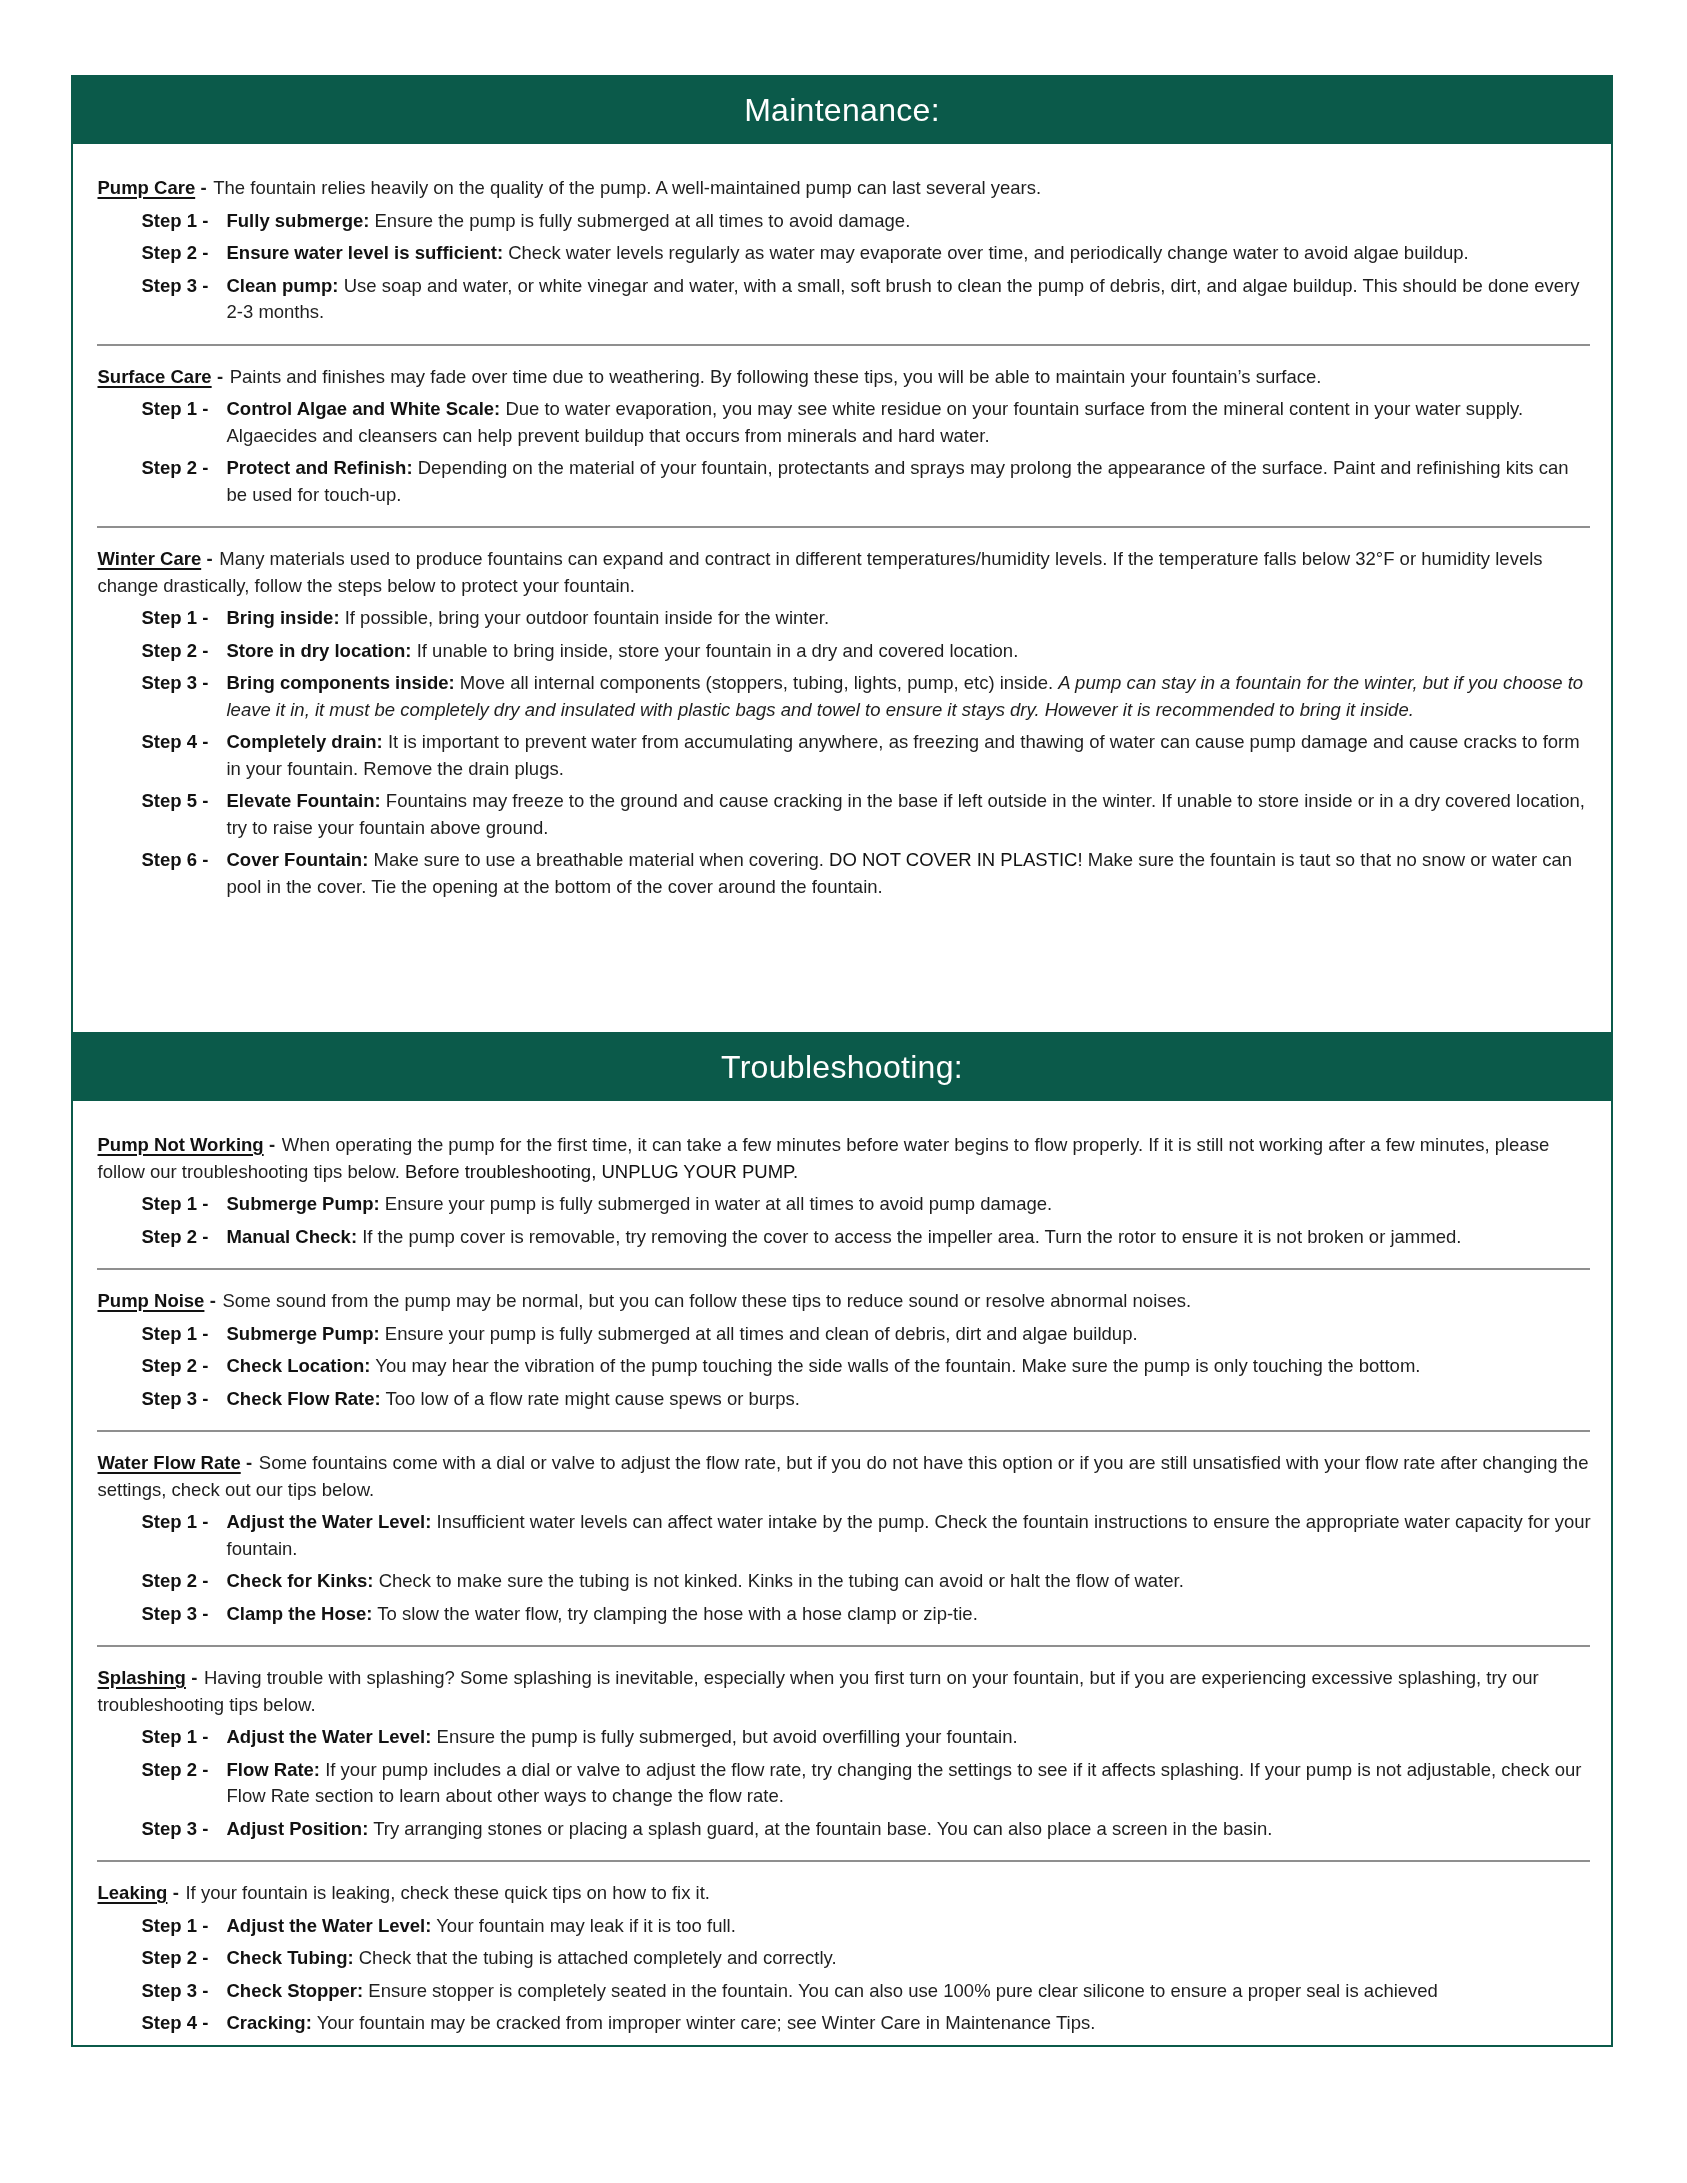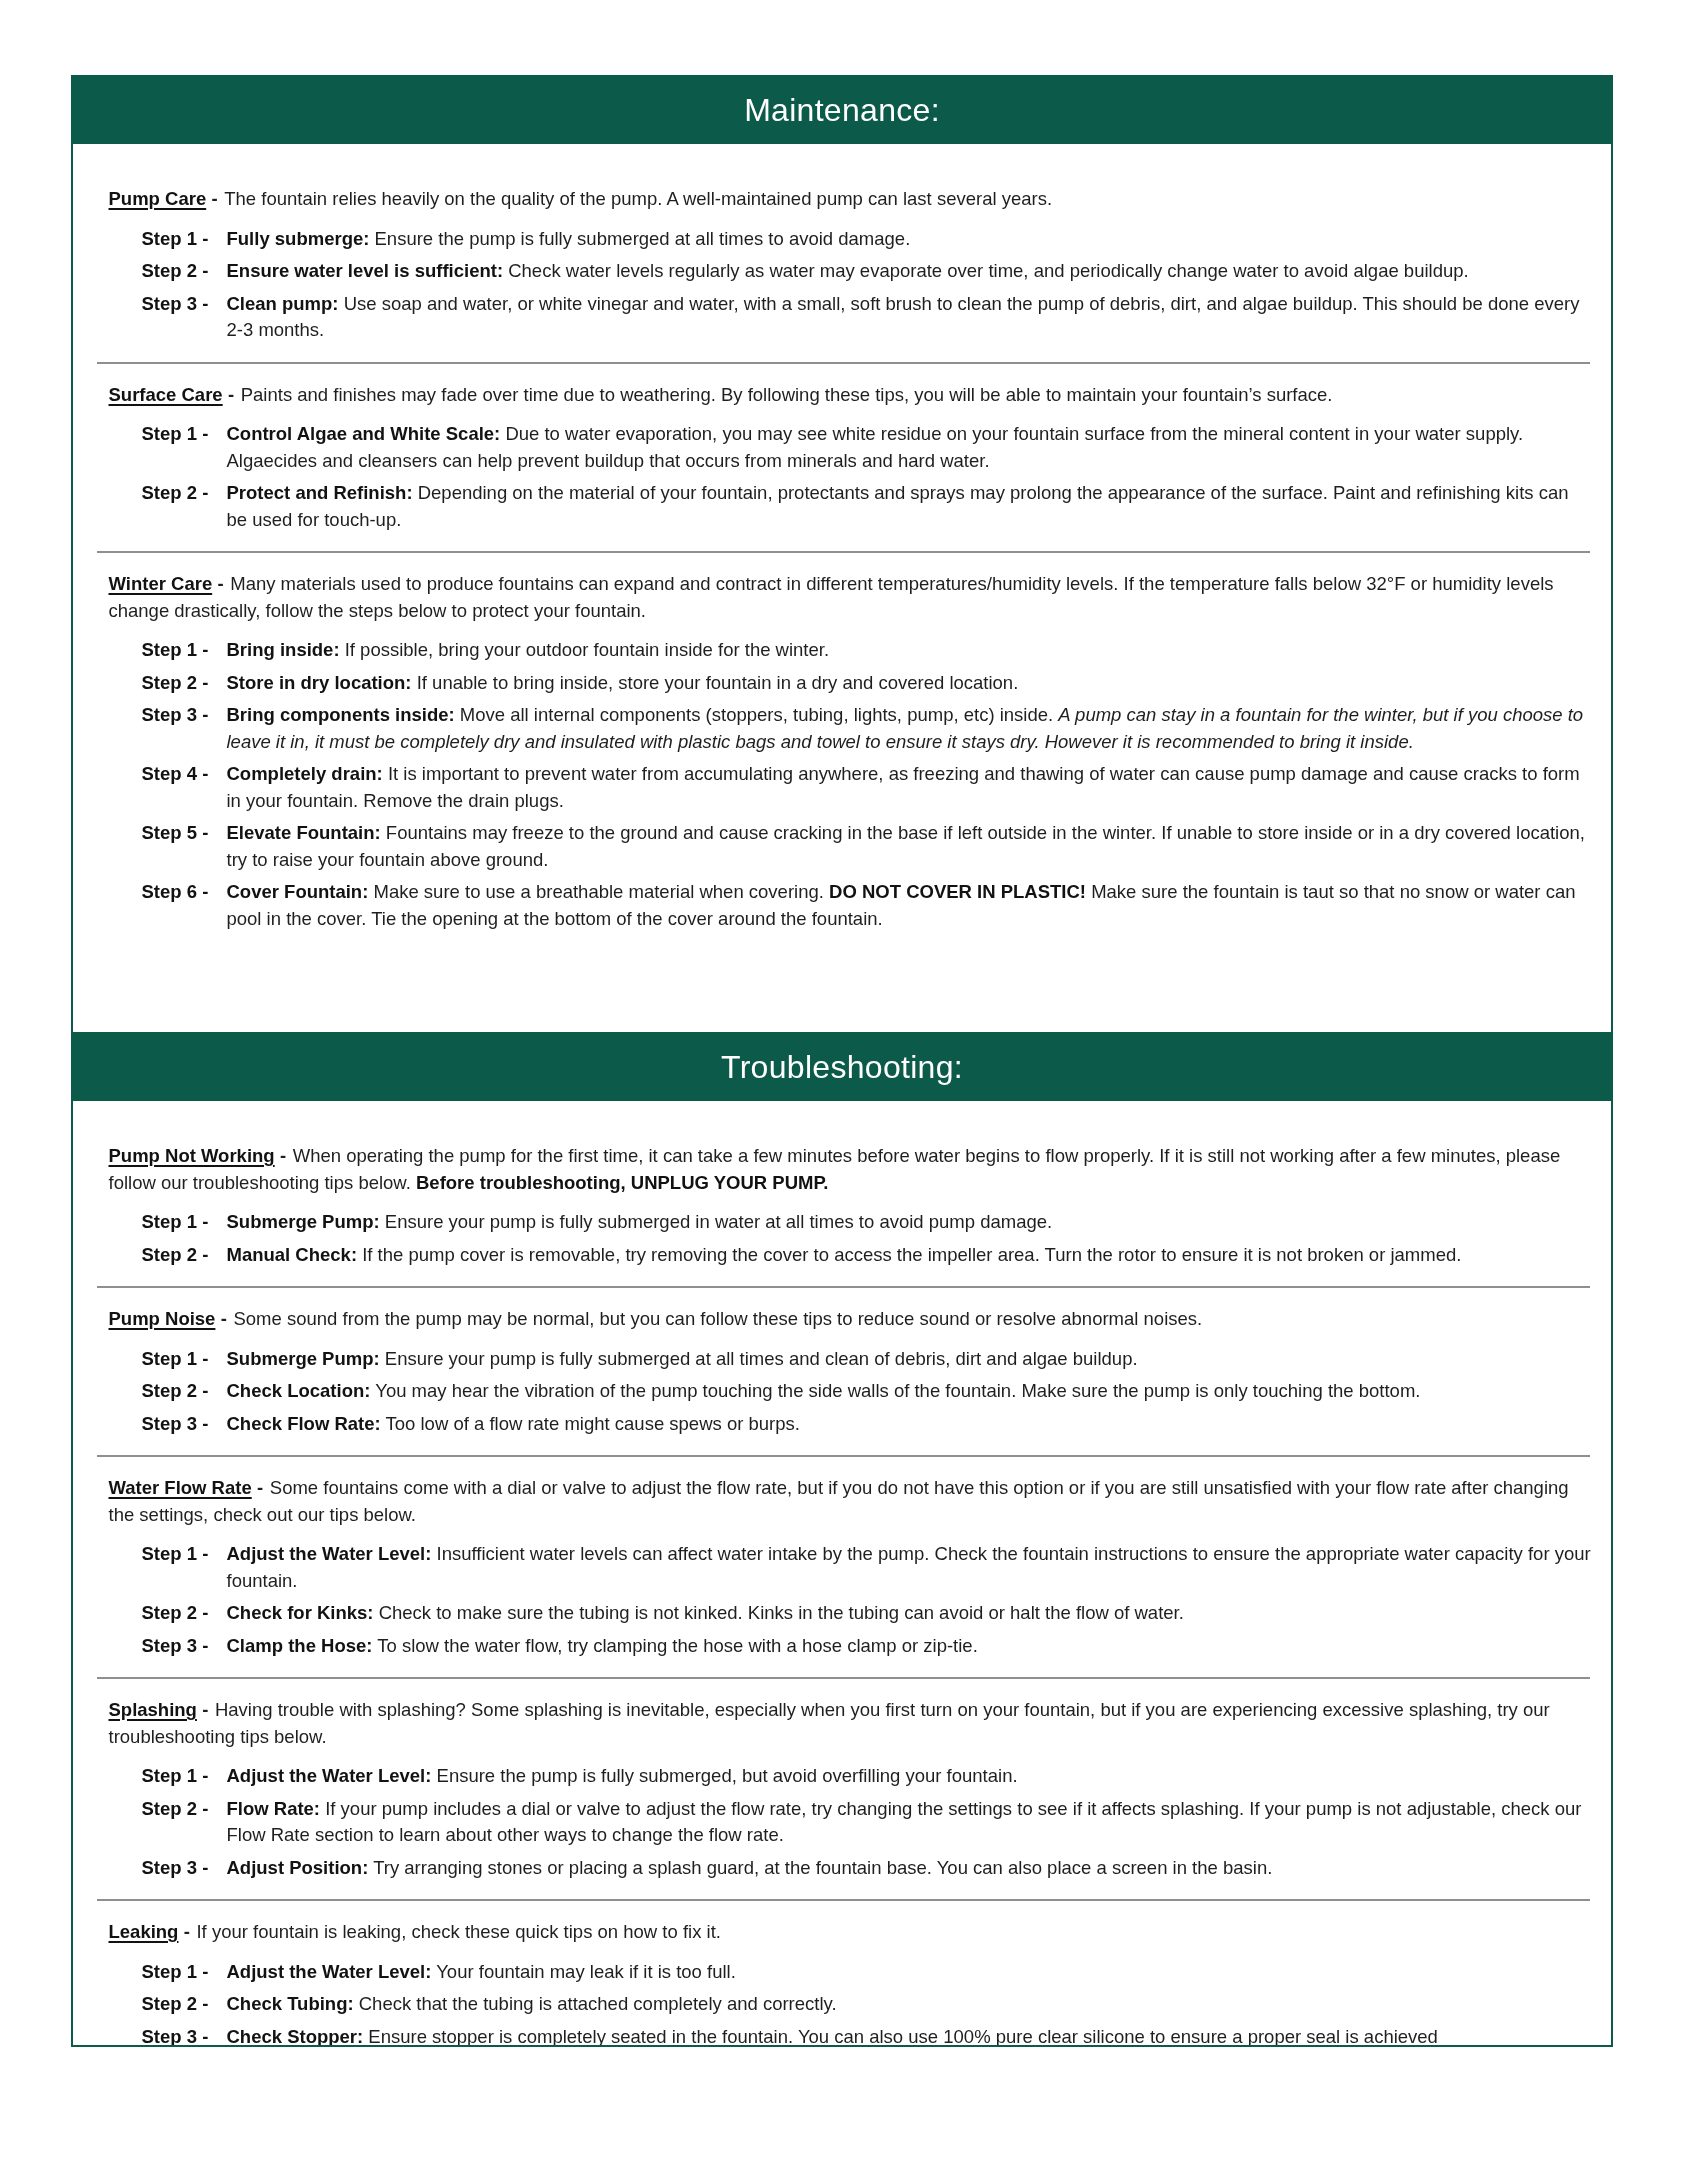--- a/index.html
+++ b/index.html
@@ -23,34 +23,34 @@
     background:var(--green, #0c5c4c);
     display:flex; align-items:center; justify-content:center;
   }
   .section-title {
     color:#ffffff; font-size:32px; font-weight:400; margin:0; letter-spacing:0.3px;
   }
   .section-content {
     padding:29px 20px 0 22.5px;
     font-size:18.5px; line-height:26.5px;
   }
-  .block-intro { margin:13px; }
+  .block-intro { margin:2px; }
   .block-heading {
     font-weight:700; color:#121212;
     text-decoration:underline;
     text-decoration-thickness:1.7px;
     text-underline-offset:3.3px;
   }
   .block-dash { font-weight:700; margin:0 6.6px 0 5.3px; }
   .step { display:flex; margin:6px 0 0 46px; }
   .steps { margin-top:0; }
   .step-label { flex:0 0 85px; font-weight:700; color:#121212; }
   .step-body { flex:1; }
   .step-title { font-weight:700; color:#121212;margin-top:8px; }
-  .b { font-weight:700; color:#121212; }
+  .b { font-weight:400; color:#121212; }
   .i { font-style:italic; }
   .separator {
     height:2px; background:var(--separator, #8f8f8f);
     margin:18px 1.3px;
   }
 </style>
 </head>
 <body>
 
 <div class="page">

